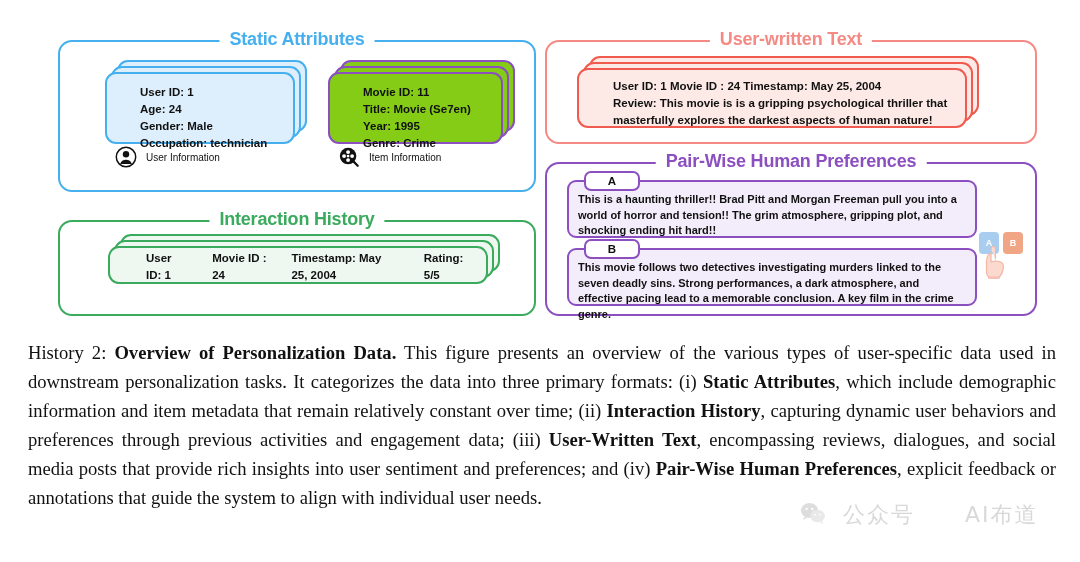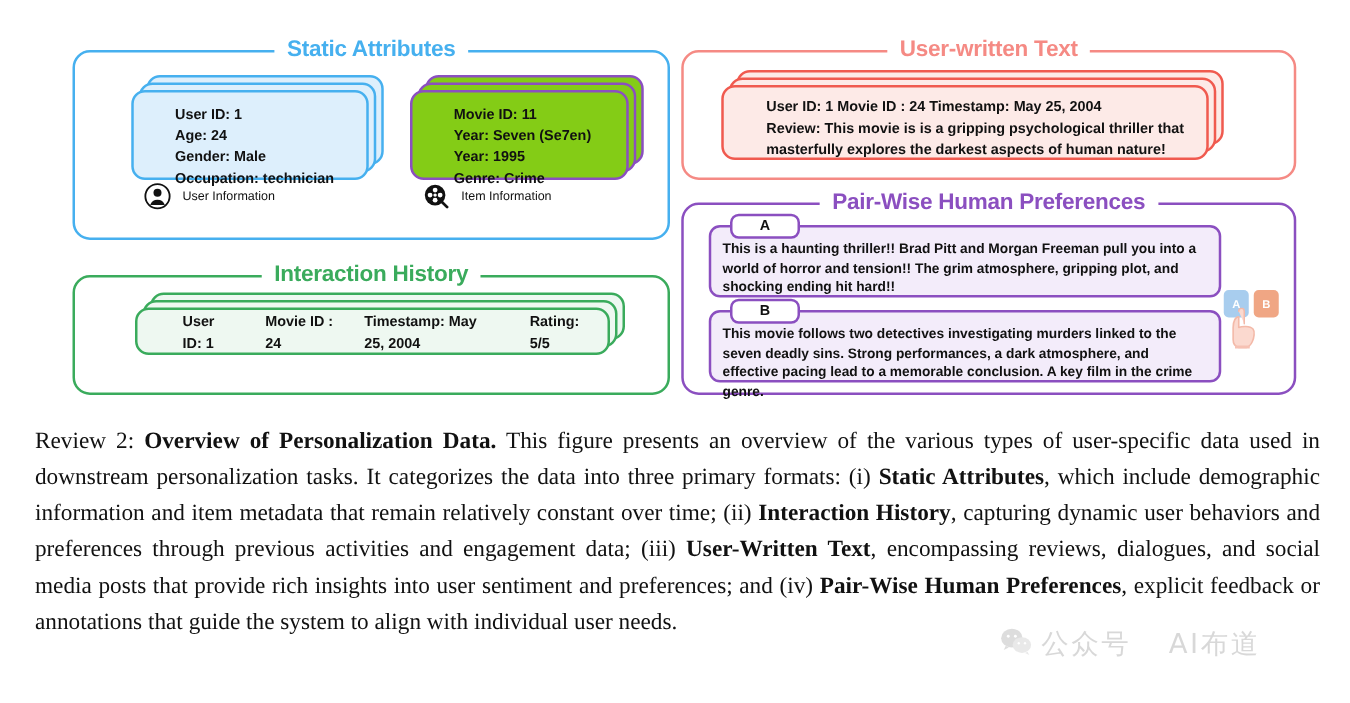--- a/index.html
+++ b/index.html
@@ -141,21 +141,21 @@
     line-height: 29px;
     color: #111;
     text-align: justify;
     text-justify: inter-word;
   }
   .caption b { font-weight: bold; margin-top: 32px; }
 
   
   .watermark {
     position: absolute; left: 800px; top: 500px;
-    display: flex; align-items: center; gap: 7px;
+    display: flex; align-items: center; gap: 17px;
     opacity: 0.33; pointer-events: none;
   }
   .wm-text {
     font-size: 22px; color: #8b8b8b;
     font-family: "DejaVu Sans", sans-serif;
     letter-spacing: 2px;
   }
   .wm-gap { width: 16px; }
 </style>
 </head>
@@ -178,21 +178,21 @@
         </div>
       </div>
     </div>
 
     <div class="stack stk-item">
       <div class="sheet s3"></div>
       <div class="sheet s2"></div>
       <div class="sheet s1">
         <div class="card-body">
           <div>Movie ID: 11</div>
-          <div>Year: Seven (Se7en)</div>
+          <div>Title: Movie (Se7en)</div>
           <div>Year: 1995</div>
           <div>Genre: Crime</div>
         </div>
       </div>
     </div>
 
     <div class="legend-row">
       <div class="legend l-user">
         <span>
           <svg class="ic" viewBox="0 0 24 24" aria-hidden="true">
@@ -274,21 +274,21 @@
     <span class="hand">
       <svg viewBox="0 0 26 34" width="26" height="34" aria-hidden="true">
         <path d="M10 3c0-1.5 1-2.5 2.2-2.5S14.4 1.5 14.4 3v10" fill="#fbd9cf" stroke="#f3b9a8" stroke-width="1.2" stroke-linecap="round"></path>
         <path d="M5.5 16c0-5.2 2-8.5 4.5-8.5V16c2.2-1 9-1.6 11.4 1.2 1.6 1.9.9 7.1-.6 10.2-1 2.1-2.4 4-4.6 4.6H10c-2.6-.6-4.5-3-4.5-6.4z" fill="#fbd9cf" stroke="#f3b9a8" stroke-width="1.3" stroke-linejoin="round"></path>
         <path d="M7 30.4h11.8v2.4H7z" fill="#f6c1b3"></path>
       </svg>
     </span>
   </div>
 
   <div class="caption">
-    <span>Review 2:</span>
+    <span>History 2:</span>
     <b>Overview of Personalization Data.</b>
     <span> This figure presents an overview of the various types of user-specific data used in downstream personalization tasks. It categorizes the data into three primary formats: (i) </span><b>Static Attributes</b><span>, which include demographic information and item metadata that remain relatively constant over time; (ii) </span><b>Interaction History</b><span>, capturing dynamic user behaviors and preferences through previous activities and engagement data; (iii) </span><b>User-Written Text</b><span>, encompassing reviews, dialogues, and social media posts that provide rich insights into user sentiment and preferences; and (iv) </span><b>Pair-Wise Human Preferences</b><span>, explicit feedback or annotations that guide the system to align with individual user needs.</span>
   </div>
 
   <div class="watermark">
     <span>
       <svg width="26" height="22" viewBox="0 0 26 22" aria-hidden="true">
         <ellipse cx="9.5" cy="8.5" rx="8.6" ry="7.4" fill="#9a9a9a"></ellipse>
         <path d="M4.6 14.5l-1.6 3.4 4-2z" fill="#9a9a9a"></path>
         <ellipse cx="17.5" cy="14" rx="7.4" ry="6.3" fill="#bdbdbd"></ellipse>

